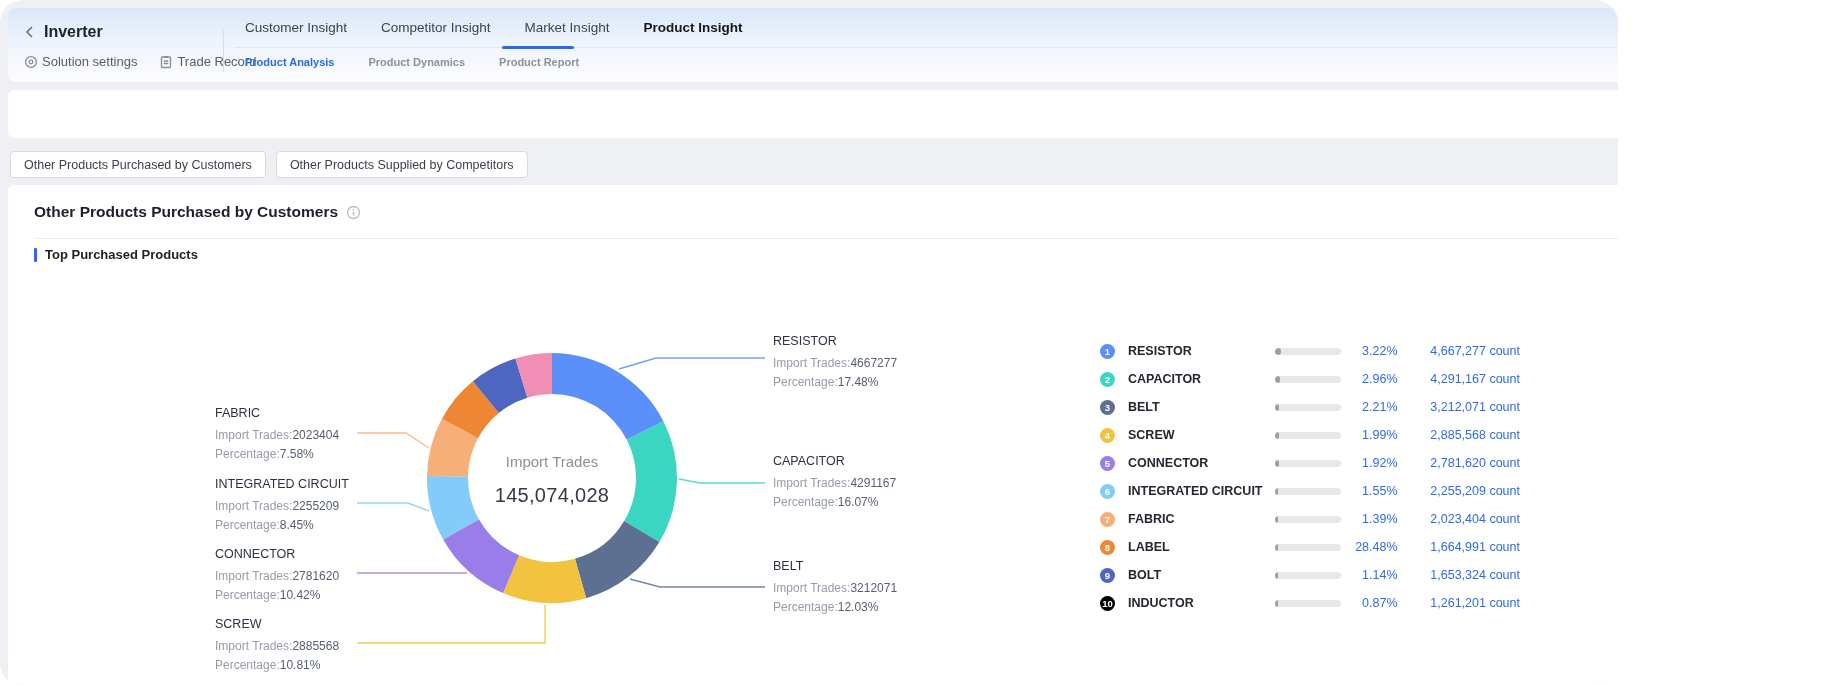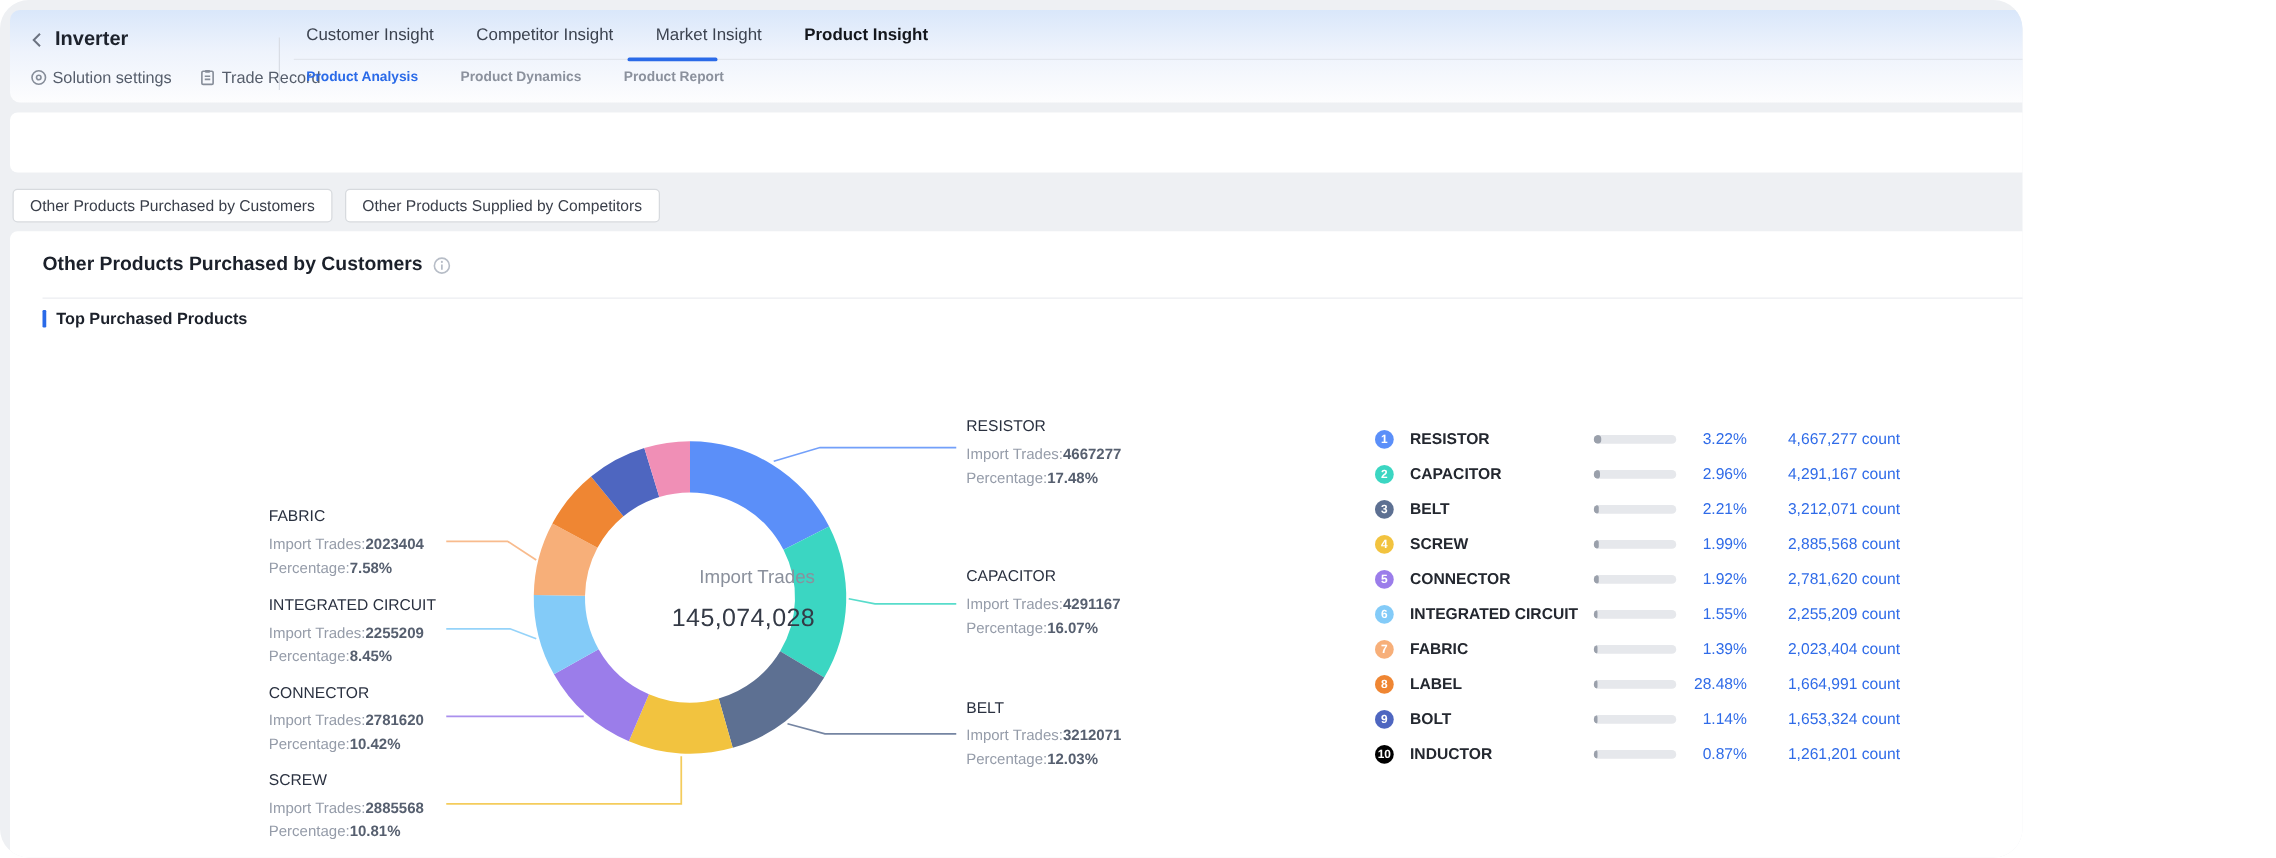--- a/index.html
+++ b/index.html
@@ -52,28 +52,28 @@
   .content-card { left:8px; top:185px; width:1804px; height:501px; border-radius:6px; }
   .section-head { position:absolute; left:26px; top:18px; display:flex; align-items:center; gap:8px; }
   .section-title { font-size:15.5px; font-weight:700; color:#1b202a; }
   .section-divider { position:absolute; left:26px; right:26px; top:53px; height:1px; background:#ecedf1; }
   .subsection { position:absolute; left:26px; top:62px; display:flex; align-items:center; gap:8px; }
   .sub-bar { width:3px; height:14px; background:#2a6ae8; border-radius:1px; }
   .subsection-title { font-size:13px; font-weight:700; color:#1b202a; }
 
   
   .chart-svg { position:absolute; left:0; top:0; width:1804px; height:501px; }
-  .donut-center { position:absolute; left:444px; top:268px; width:200px; text-align:right; pointer-events:none; }
+  .donut-center { position:absolute; left:444px; top:268px; width:200px; text-align:center; pointer-events:none; }
   .donut-center .lbl { font-size:15px; color:#8a909c; }
   .donut-center .val { font-size:20px; color:#343a46; margin-top:14px; letter-spacing:0.3px; }
 
   .callout { position:absolute; width:150px; font-size:12px; line-height:19.5px; pointer-events:none; }
   .callout .c-name { font-size:12.5px; color:#2a3140; margin-bottom:2px; }
   .callout .c-line { color:#959ca9; white-space:nowrap; }
-  .callout .c-line b { font-weight:700; color:#565f6f; }
+  .callout .c-line b { font-weight:400; color:#565f6f; }
 
   
   .legend { position:absolute; left:1092px; top:152px; width:420px; }
   .legend-row { position:absolute; left:0; width:420px; height:28px; display:flex; align-items:center; cursor:pointer; }
   .rank-badge { width:15px; height:15px; border-radius:50%; color:#fff; font-size:9.5px; font-weight:700;
                 display:flex; align-items:center; justify-content:center; flex:0 0 15px; }
   .legend-name { margin-left:13px; width:152px; font-size:12.5px; font-weight:700; color:#23272f; white-space:nowrap; overflow:hidden; }
   .legend-bar { width:66px; height:7px; border-radius:4px; background:#e6e8ec; position:relative; overflow:hidden; flex:0 0 66px; }
   .legend-fill { position:absolute; left:0; top:0; bottom:0; border-radius:4px; background:#9aa0ab; }
   .legend-pct { width:58px; text-align:right; font-size:12.5px; color:#2f6be8; }

